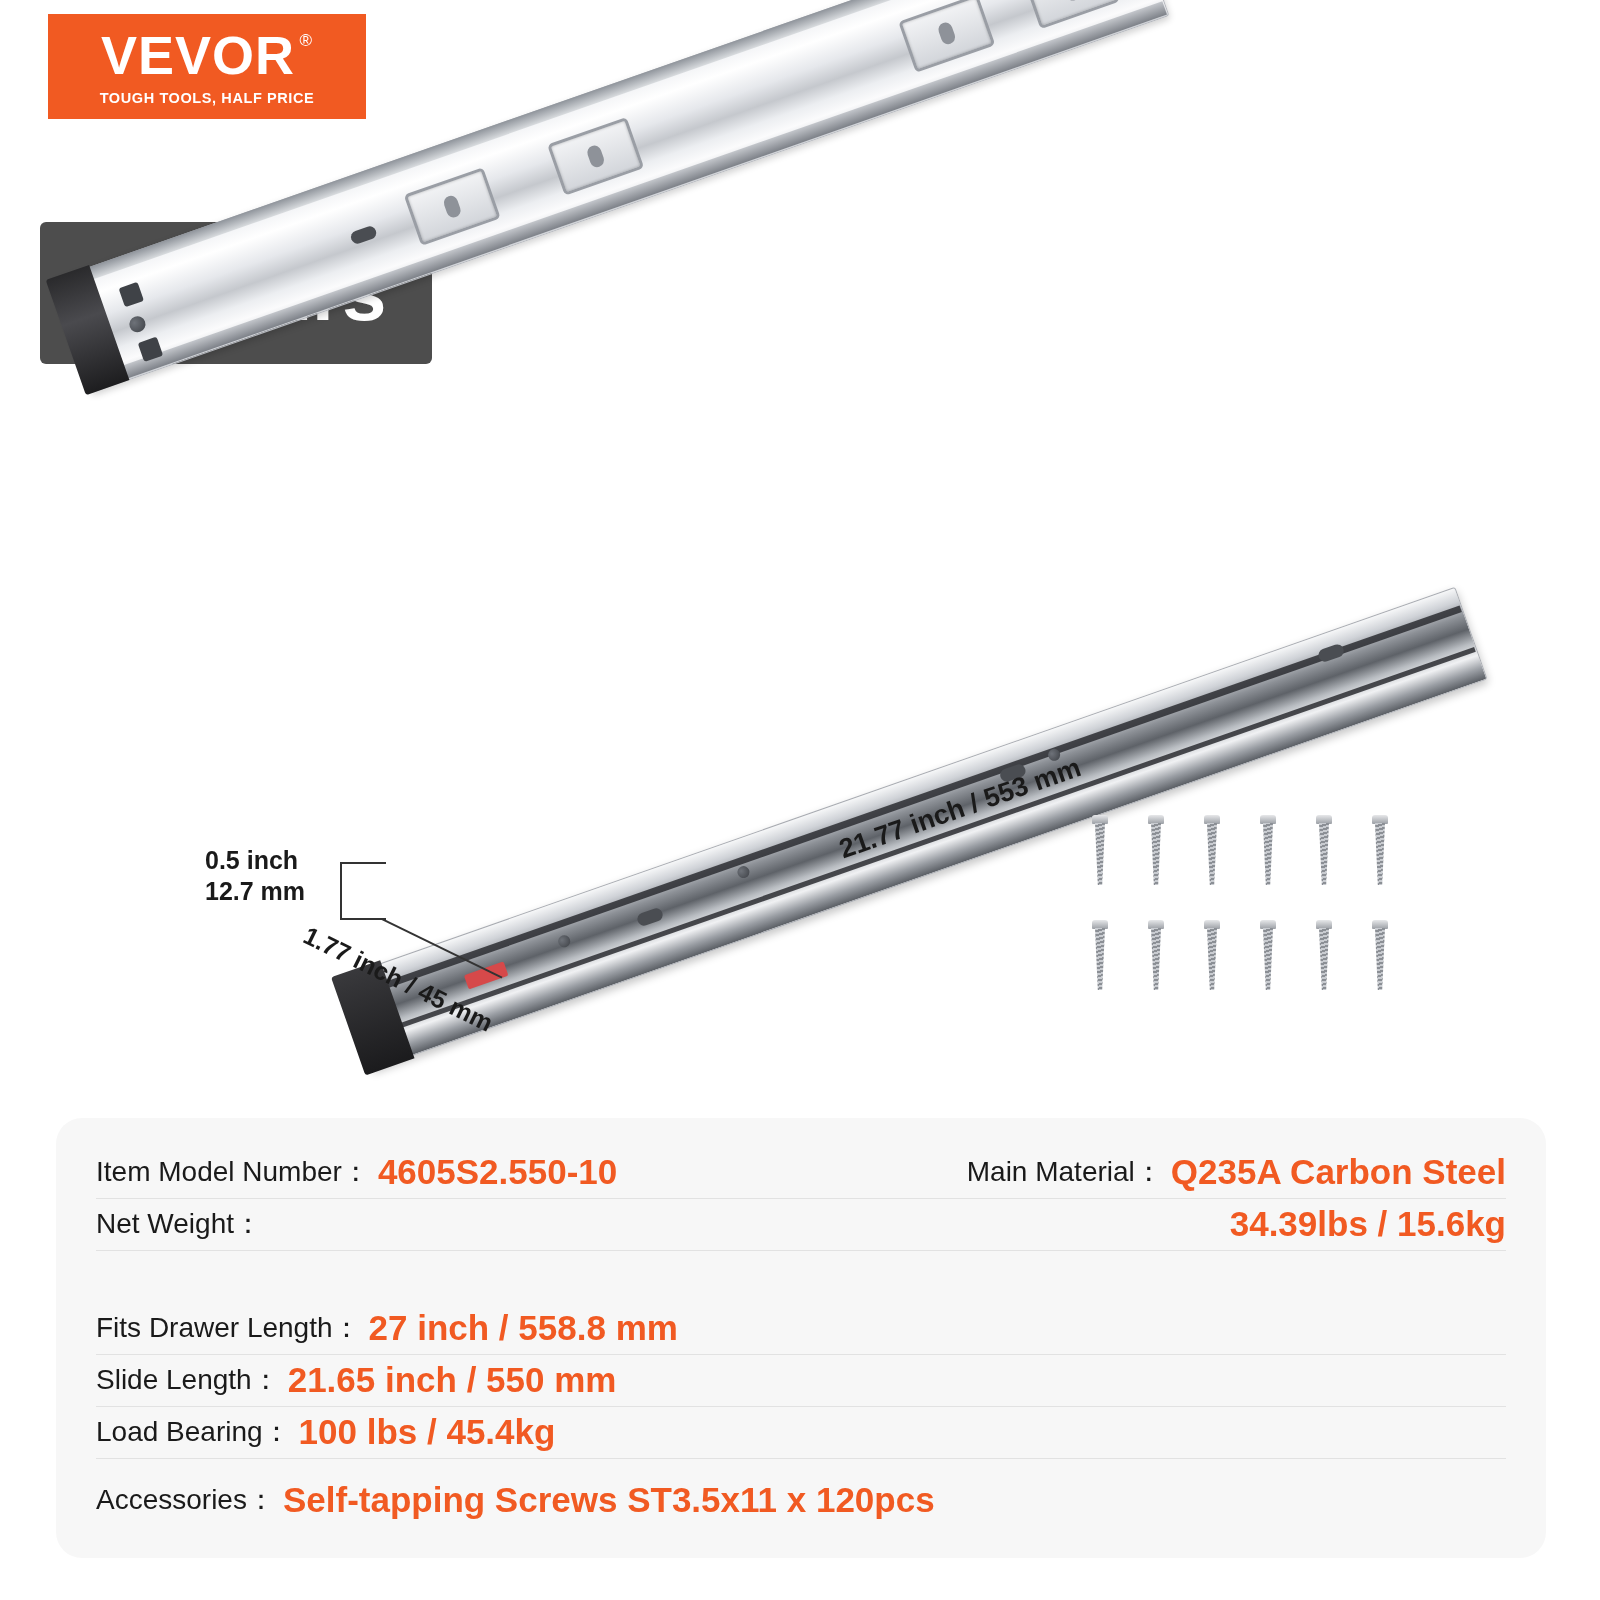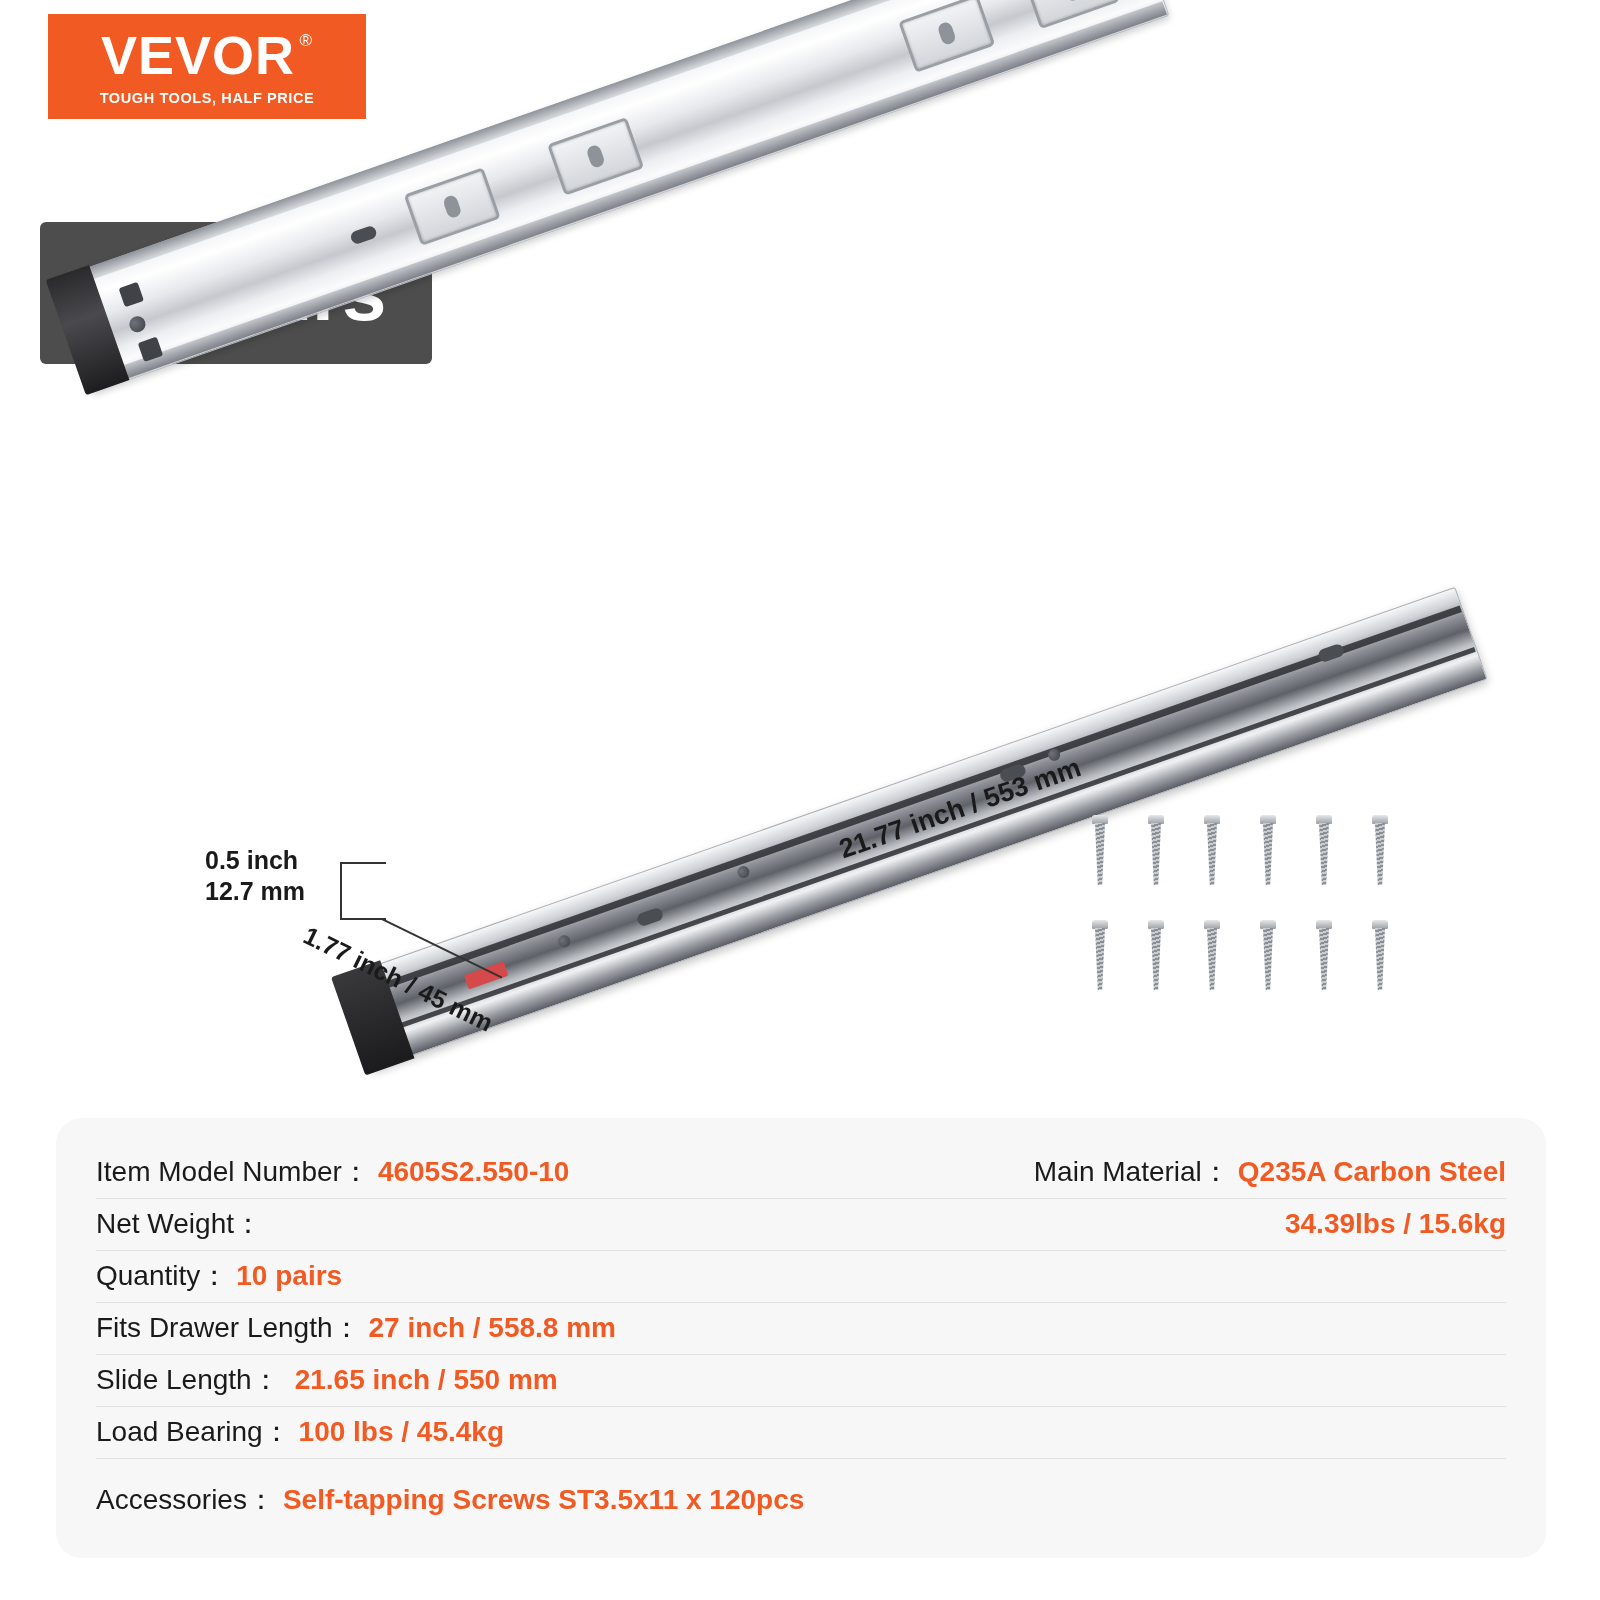--- a/index.html
+++ b/index.html
@@ -304,21 +304,21 @@
     display: flex;
     align-items: center;
   }
   .spec-row.no-line { border-bottom: none; margin-top: 16px; }
   .spec-label {
     color: #1a1a1a;
     font-size: 28px;
   }
   .spec-value {
     color: #f15a22;
-    font-size: 28px;
+    font-size: 35px;
     font-weight: bold;
     margin-left: 8px;
   }
   .spec-right {
     position: absolute;
     right: 0;
     display: flex;
     align-items: center;
     margin-left: 48px;
   }
@@ -447,31 +447,27 @@
       <span class="spec-label">Main Material：</span>
       <span class="spec-value">Q235A Carbon Steel</span>
     </span>
   </div>
 
   <div class="spec-row" style="top:80px;justify-content:space-between;">
     <span class="spec-label">Net Weight：</span>
     <span class="spec-value">34.39lbs / 15.6kg</span>
   </div>
 
-  <div class="spec-row" style="top:132px;">
-    <span class="spec-label">Quantity：</span>
-    <span class="spec-value">10 pairs</span>
-  </div>
 
   <div class="spec-row" style="top:184px;">
     <span class="spec-label">Fits Drawer Length：</span>
     <span class="spec-value">27 inch / 558.8 mm</span>
   </div>
 
-  <div class="spec-row" style="top:236px;gap:7px;">
+  <div class="spec-row" style="top:236px;">
     <span class="spec-label">Slide Length：</span>
     <span class="spec-value">21.65 inch / 550 mm</span>
   </div>
 
   <div class="spec-row" style="top:288px;">
     <span class="spec-label">Load Bearing：</span>
     <span class="spec-value">100 lbs / 45.4kg</span>
   </div>
 
   <div class="spec-row no-line" style="top:340px;">

